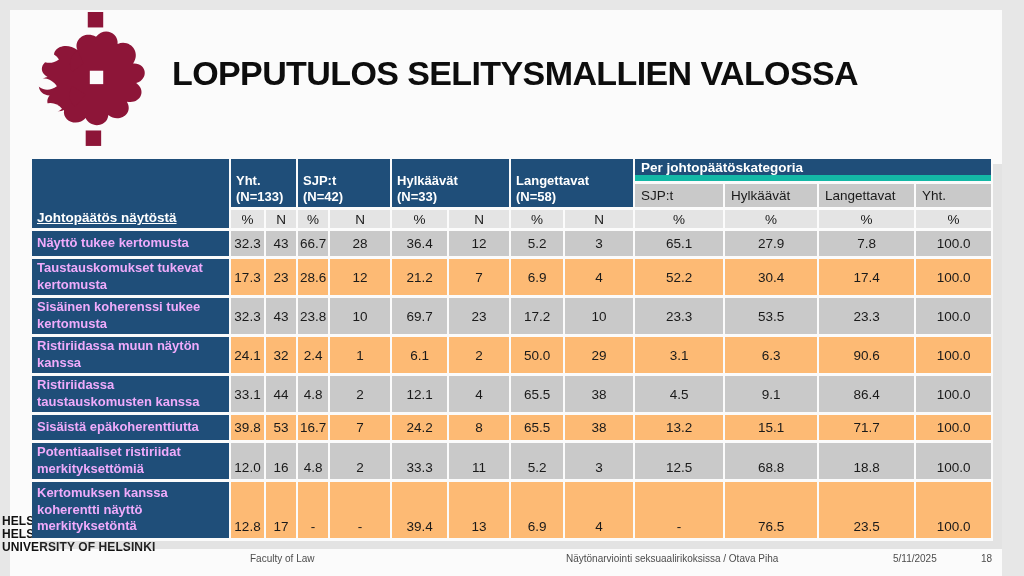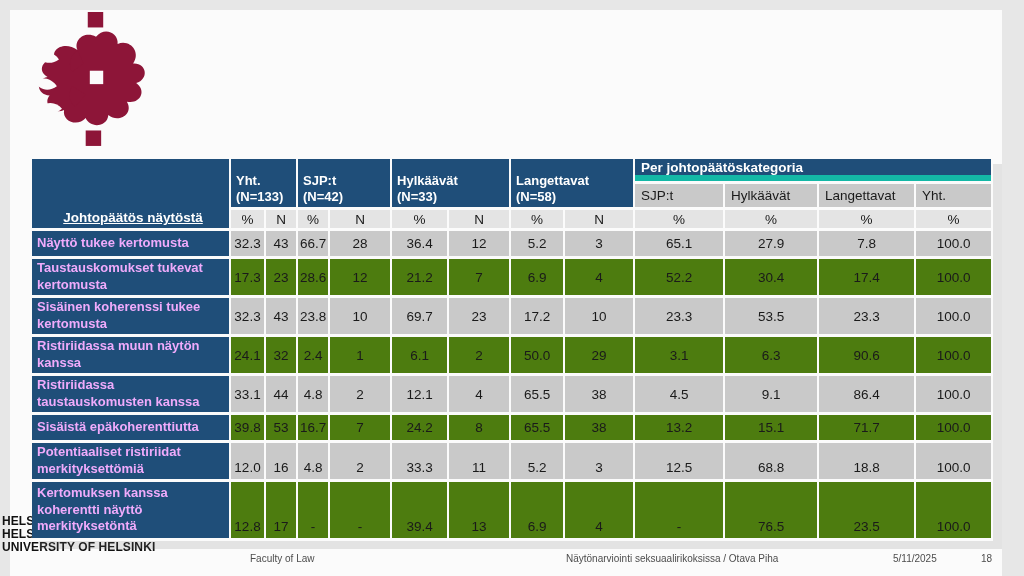--- a/index.html
+++ b/index.html
@@ -36,35 +36,35 @@
     table-layout: fixed;
     width: 963px;
     font-size: 13px;
     color: #1a1a1a;
     box-shadow: 9px 8px 0 rgba(120,120,120,0.18);
     background: transparent;
   }
   th, td { padding: 0 2px; }
   .navy { background: #1f4e79; color: #ffffff; font-weight: bold; text-align: left; }
   th.grp { vertical-align: bottom; padding-left: 5px; padding-bottom: 2px; line-height: 1.25; font-size: 13px; }
-  th.lbl-hdr { background: #1f4e79; vertical-align: bottom; text-align: center; padding: 0 0 3px 5px; }
+  th.lbl-hdr { background: #1f4e79; vertical-align: bottom; text-align: left; padding: 0 0 3px 5px; }
   th.lbl-hdr span { color: #fff; font-weight: bold; text-decoration: underline; font-size: 13.5px; }
   th.per { vertical-align: top; padding: 1px 0 0 6px; border-bottom: 6px solid #14b8a6; font-size: 13.5px; }
   th.sub { background: #c9c9c9; font-weight: normal; text-align: left; padding-left: 6px; font-size: 13.5px; }
   th.pct { background: #e4e4e4; font-weight: normal; text-align: center; font-size: 13.5px; }
   thead tr:nth-child(1) { height: 17px; }
   thead tr:nth-child(2) { height: 23px; }
   thead tr:nth-child(3) { height: 18px; }
   tbody td.lbl {
     background: #1f4e79; color: #f0abfc; font-weight: bold;
     text-align: left; padding-left: 5px; line-height: 1.3; vertical-align: middle;
   }
   tbody td.val { text-align: center; vertical-align: middle; font-size: 13.5px; }
   tbody tr.dark  td.val { background: #c9c9c9; }
-  tbody tr.light td.val { background: #4d7c0f; }
+  tbody tr.light td.val { background: #fdba74; }
   tbody tr { height: 25px; }
   tbody tr:nth-child(2), tbody tr:nth-child(3), tbody tr:nth-child(4),
   tbody tr:nth-child(5), tbody tr:nth-child(7) { height: 36px; }
   tbody tr:nth-child(8) { height: 56px; }
   tbody tr.tall td.val { vertical-align: bottom; padding-bottom: 4px; }
   
   .wordmark {
     position: absolute; left: 2px; top: 515px; z-index: 1;
     font-weight: bold; font-size: 12px; line-height: 13px;
     color: #111; letter-spacing: 0.1px; white-space: nowrap;
@@ -98,20 +98,21 @@
     <g fill="#fbfbfb">
       <path d="M2,40 C12,36 20,40 24,46 C16,52 6,50 2,40 Z"></path>
       <path d="M0,66 C10,62 18,66 22,72 C14,78 4,76 0,66 Z"></path>
       <path d="M6,92 C14,86 22,88 27,94 C20,100 10,100 6,92 Z"></path>
       <rect x="54" y="57" width="13" height="13"></rect>
     </g>
   </svg>
 </div>
 
 <div class="title">
+  <div>LOPPUTULOS SELITYSMALLIEN VALOSSA</div>
 </div>
 
 <div class="wordmark">
   <div>HELSINGIN YLIOPISTO</div>
   <div>HELSINGFORS UNIVERSITET</div>
   <div>UNIVERSITY OF HELSINKI</div>
 </div>
 
 <div class="tbl-wrap">
 <table>

